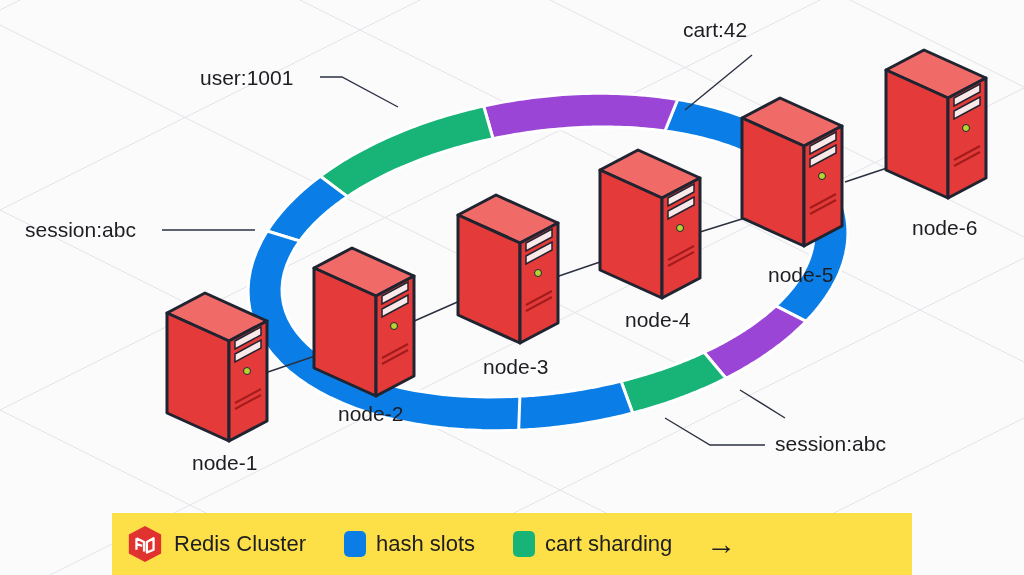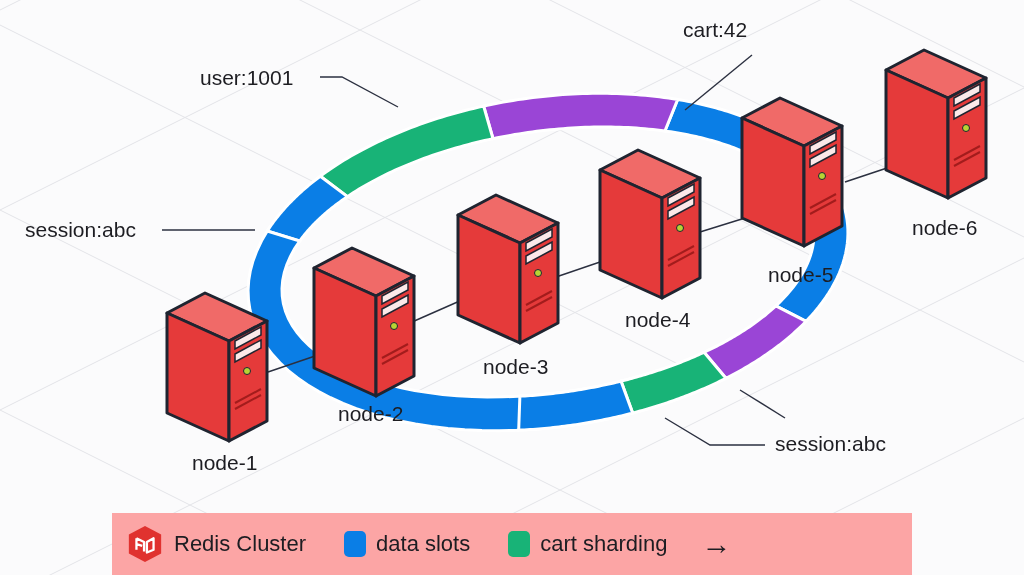--- a/index.html
+++ b/index.html
@@ -1,20 +1,20 @@
 <!DOCTYPE html>
 <html><head>
 <meta charset="utf-8">
 <style>
   html, body { margin:0; padding:0; }
   body { width:1024px; height:575px; background:#fbfbfc; overflow:hidden; position:relative;
          font-family:"Liberation Sans", sans-serif; }
   #canvas { position:absolute; left:0; top:0; }
   .lbl { font-family:"Liberation Sans", sans-serif; font-size:21px; fill:#1d1d22; }
-  .legend { position:absolute; left:112px; top:513px; width:800px; height:62px; background:#fca5a5;
+  .legend { position:absolute; left:112px; top:513px; width:800px; height:62px; background:#fde047;
             display:flex; align-items:center; }
   .lg-logo { width:38px; height:38px; margin-left:14px; }
   .lg-text { font-size:22px; color:#1d1d22; margin-left:10px; }
   .lg-sw { width:22px; height:26px; border-radius:5px; margin-left:38px; }
   .lg-arrow { margin-left:34px; font-size:30px; color:#1d1d22; line-height:1; }
 </style>
 </head>
 <body>
 
 <svg id="canvas" width="1024" height="575" viewBox="0 0 1024 575">
@@ -138,17 +138,17 @@
   <text class="lbl" x="912" y="235">node-6</text>
 </svg>
 
 <div class="legend">
   <svg class="lg-logo" viewBox="0 0 40 40">
     <polygon points="20,1 37,10 37,30 20,39 3,30 3,10" fill="#e0322f"></polygon>
     <path d="M11 14 L19 18 L19 28 M11 14 L11 26 M11 20 L17 22 M22 18 L29 14 L29 26 L22 29 Z" stroke="#fff" stroke-width="2.4" fill="none" stroke-linejoin="round"></path>
   </svg>
   <span class="lg-text">Redis Cluster</span>
   <span class="lg-sw" style="background:#0a7ee6"></span>
-  <span class="lg-text">data slots</span>
+  <span class="lg-text">hash slots</span>
   <span class="lg-sw" style="background:#18b377"></span>
   <span class="lg-text">cart sharding</span>
   <span class="lg-arrow">→</span>
 </div>
 
 </body></html>

